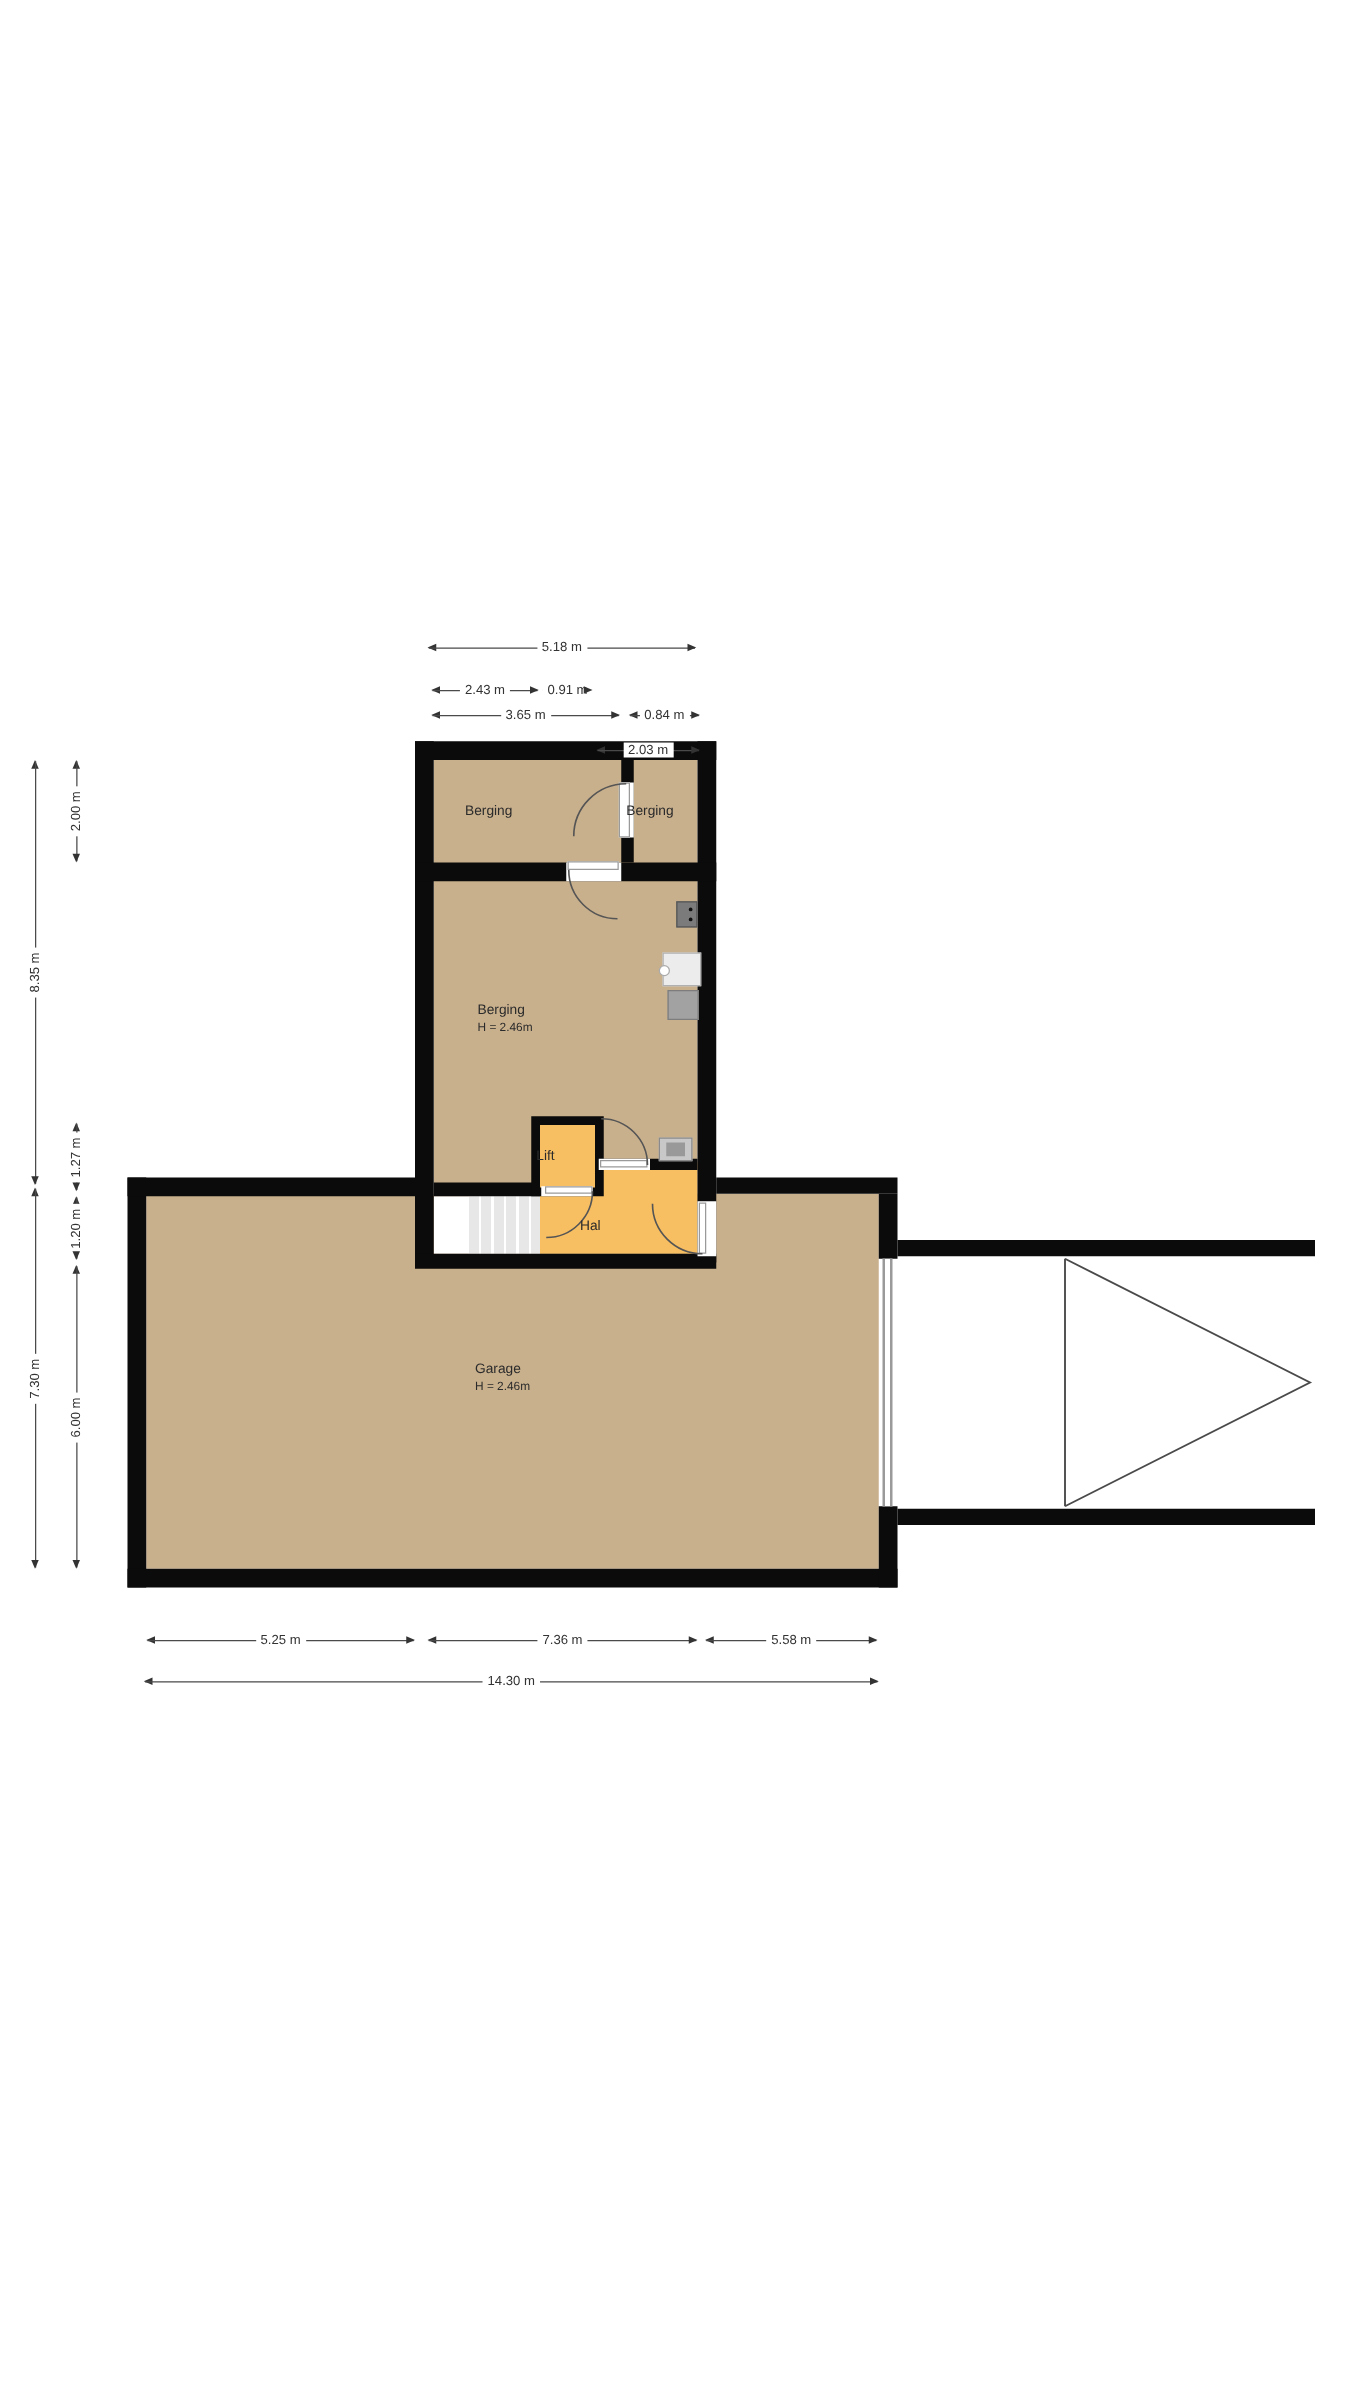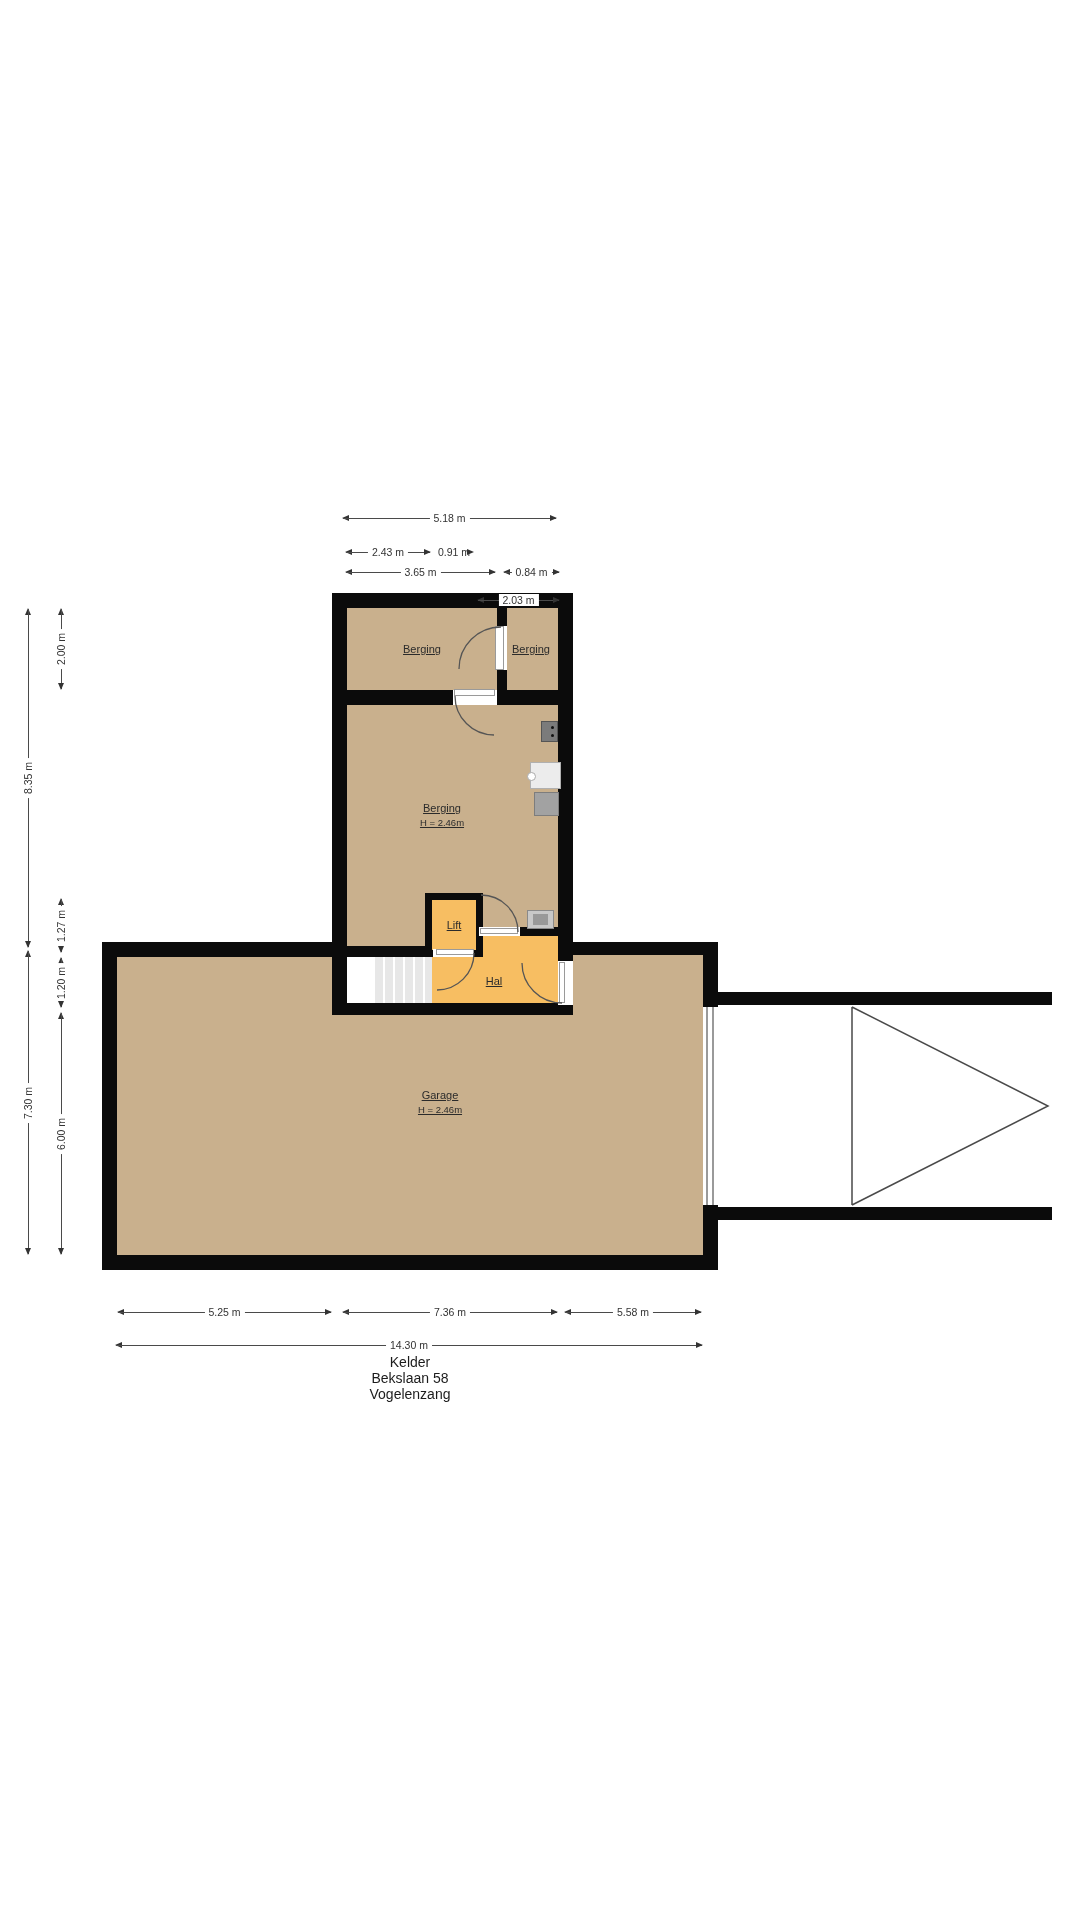--- a/index.html
+++ b/index.html
@@ -6,21 +6,21 @@
   .canvas{
     position:relative;width:1080px;height:1920px;background:#ffffff;overflow:hidden;
     font-family:"Liberation Sans", sans-serif;color:#222;
   }
   .abs{position:absolute;}
   .floor-tan{background:#c9b08d;}
   .floor-accent{background:#f7be62;}
   .wall{background:#0b0b0b;}
   .opening{background:#ffffff;}
   .door-slab{background:#ffffff;border:1px solid #9a9a9a;box-sizing:border-box;}
-  .room-label{position:absolute;text-align:center;font-size:11px;color:#2b2b2b;line-height:1.25;text-decoration:underline;}
+  .room-label{position:absolute;text-align:left;font-size:11px;color:#2b2b2b;line-height:1.25;}
   .room-sub{font-size:9.5px;color:#2b2b2b;}
   .stairs{background:#ffffff;}
   .treads{position:absolute;top:0;bottom:0;right:0;width:57px;
     background:repeating-linear-gradient(to right,#e7e7e7 0 8px,#ffffff 8px 10px);}
   .garage-door{background:#ffffff;border-left:2px solid #9a9a9a;border-right:2px solid #9a9a9a;box-sizing:border-box;}
   
   .fx-meter{background:#7b7b7b;border:1px solid #555;box-sizing:border-box;}
   .fx-dot{position:absolute;width:3px;height:3px;border-radius:50%;background:#111;right:3px;}
   .fx-washer{background:#ececec;border:1px solid #b0b0b0;box-sizing:border-box;}
   .fx-knob{position:absolute;width:7px;height:7px;border-radius:50%;background:#fff;border:1px solid #aaa;left:-4px;top:9px;}
@@ -200,19 +200,14 @@
   </div>
   <div class="dim h" style="left:564px;top:1305px;width:138px;">
     <span class="line"></span>
       <span class="lab">5.58 m</span>
   </div>
   <div class="dim h" style="left:115px;top:1338px;width:588px;">
     <span class="line"></span>
       <span class="lab">14.30 m</span>
   </div>
 
-  <div class="title-block">
-    <span style="display:block;">Kelder</span>
-    <span style="display:block;">Bekslaan 58</span>
-    <span style="display:block;">Vogelenzang</span>
-  </div>
 
 </div>
 
 </body></html>

